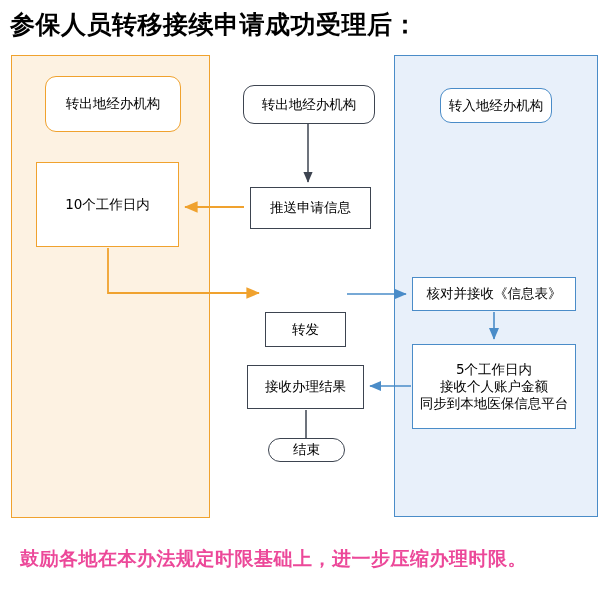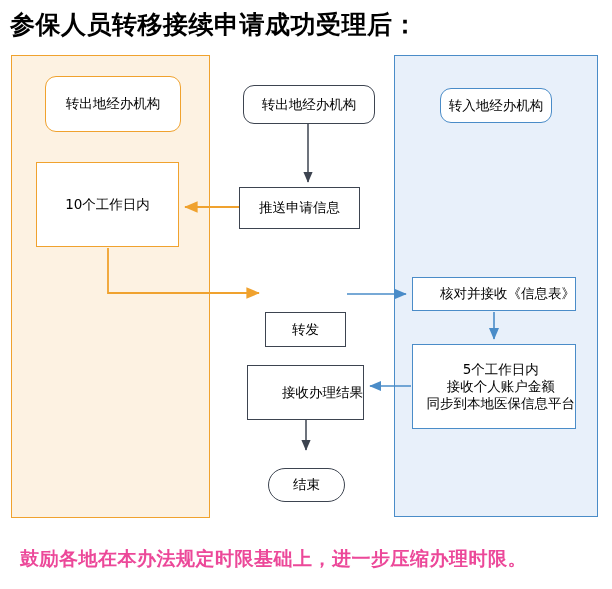--- a/index.html
+++ b/index.html
@@ -48,27 +48,27 @@
   .stadium{border-radius:22px;}
 
   .b-orange{border:1.6px solid #f0a22e;}
   .b-blue{border:1.6px solid #4a8cc8;}
   .b-dark{border:1.4px solid #3d4450;}
 
   
   #n-out-agency   {left:45px; top:76px;  width:136px;height:56px;}
   #n-out-task     {left:36px; top:162px; width:143px;height:85px;}
   #n-platform     {left:243px;top:85px;  width:132px;height:39px;}
-  #n-push         {left:239px;top:187px; width:121px;height:42px;text-align:center;}
+  #n-push         {left:250px;top:187px; width:121px;height:42px;text-align:center;}
   #n-forward      {left:265px;top:276px; width:81px; height:35px;margin-top:36px;}
-  #n-receive      {left:247px;top:365px; width:117px;height:55px;justify-content:flex-end;}
-  #n-end          {left:268px;top:468px; width:77px; height:34px;}
+  #n-receive      {left:247px;top:365px; width:117px;height:44px;}
+  #n-end          {left:268px;top:438px; width:77px; height:24px;}
   #n-in-agency    {left:440px;top:88px;  width:112px;height:35px;}
-  #n-verify       {left:412px;top:277px; width:164px;height:34px;justify-content:flex-end;}
-  #n-sync         {left:412px;top:344px; width:164px;height:85px;justify-content:flex-end;}
+  #n-verify       {left:412px;top:277px; width:164px;height:34px;}
+  #n-sync         {left:412px;top:344px; width:164px;height:85px;}
 
   svg.edges{position:absolute;left:0;top:0;width:612px;height:589px;pointer-events:none;}
 </style>
 </head>
 <body>
 
 <div id="canvas">
 
   <div class="title">参保人员转移接续申请成功受理后：</div>
 

